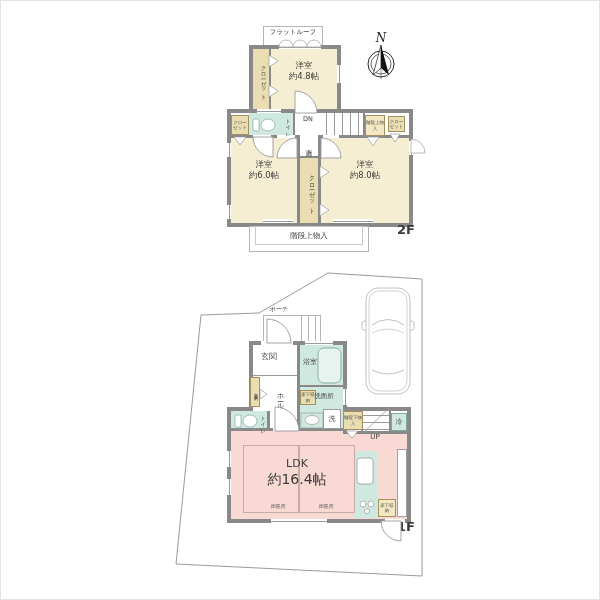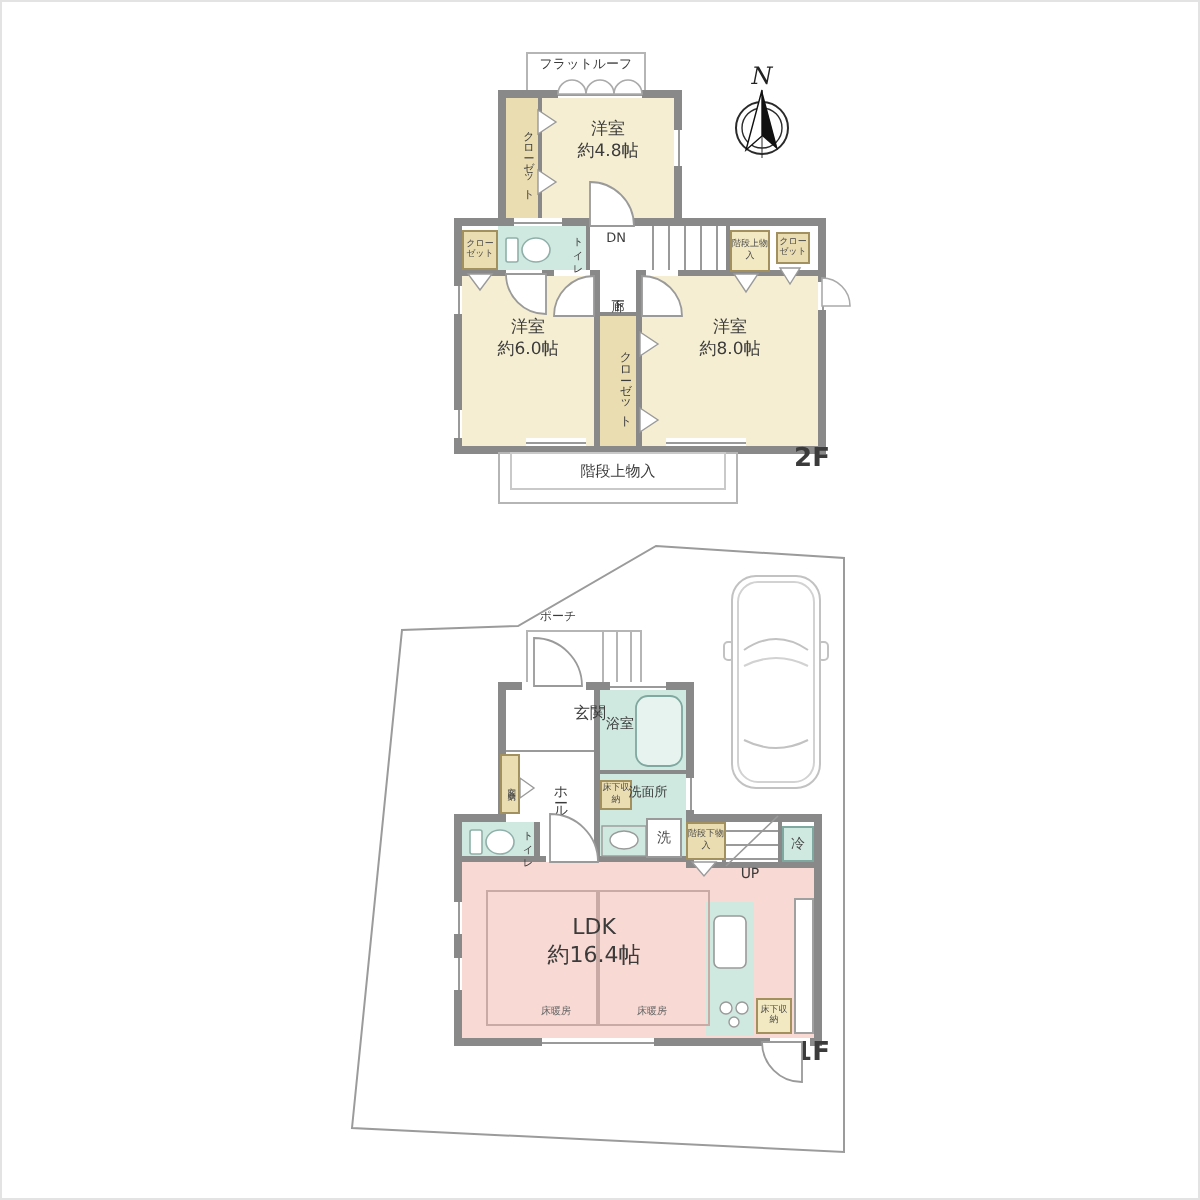--- a/index.html
+++ b/index.html
@@ -153,29 +153,29 @@
   <div class="box tbox wrap" style="left:342px;top:410px;width:20px;height:19px;font-size:4.5px">階段下物入</div>
   <div class="box cbox" style="left:390px;top:412px;width:16px;height:18px;font-size:7px">冷</div>
   <div class="box wbox wrap" style="left:377px;top:498px;width:18px;height:18px;font-size:4.5px;background:#f2e8c2;border-color:#a2905e">床下収納</div>
   <div class="thin" style="left:396px;top:448px;width:10px;height:68px;border-color:#a0a0a0;background:#fff"></div>
 
   <div class="fill" style="left:242px;top:444px;width:55px;height:66px;border:1px solid #c9aaa4"></div>
   <div class="fill" style="left:297px;top:444px;width:55px;height:66px;border:1px solid #c9aaa4"></div>
   <div class="lbl" style="left:262px;top:502px;width:30px;font-size:5px;color:#666">床暖房</div>
   <div class="lbl" style="left:310px;top:502px;width:30px;font-size:5px;color:#666">床暖房</div>
 
-  <div class="lbl" style="left:274px;top:351px;width:40px;font-size:8px">玄関</div>
+  <div class="lbl" style="left:248px;top:351px;width:40px;font-size:8px">玄関</div>
   <div class="lbl v" style="left:271px;top:380px;width:12px;height:32px;font-size:7px">ホール</div>
   <div class="lbl" style="left:297px;top:357px;width:24px;font-size:7px">浴室</div>
   <div class="lbl" style="left:303px;top:391px;width:40px;font-size:6.5px">洗面所</div>
   <div class="lbl v" style="left:255px;top:411px;width:10px;height:18px;font-size:5px">トイレ</div>
   <div class="lbl" style="left:360px;top:432px;width:28px;font-size:7px">UP</div>
   <div class="lbl" style="left:244px;top:456px;width:104px;font-size:11px">
     <span style="display:block">LDK</span>
-    <span style="display:block;font-size:11px">約16.4帖</span>
+    <span style="display:block;font-size:14px">約16.4帖</span>
   </div>
   <div class="lbl b" style="left:392px;top:518px;width:26px;font-size:13px">1F</div>
 
   <svg class="overlay" width="600" height="600" viewBox="0 0 600 600">
 
     <polygon points="327,272 421,278 421,575 175,563 200,314 258,312" fill="none" stroke="#9b9b9b" stroke-width="1"></polygon>
 
     <g stroke="#c2c2c2" fill="#fff" stroke-width="1">
       <rect x="361" y="320" width="5" height="9" rx="2"></rect>
       <rect x="408" y="320" width="5" height="9" rx="2"></rect>

